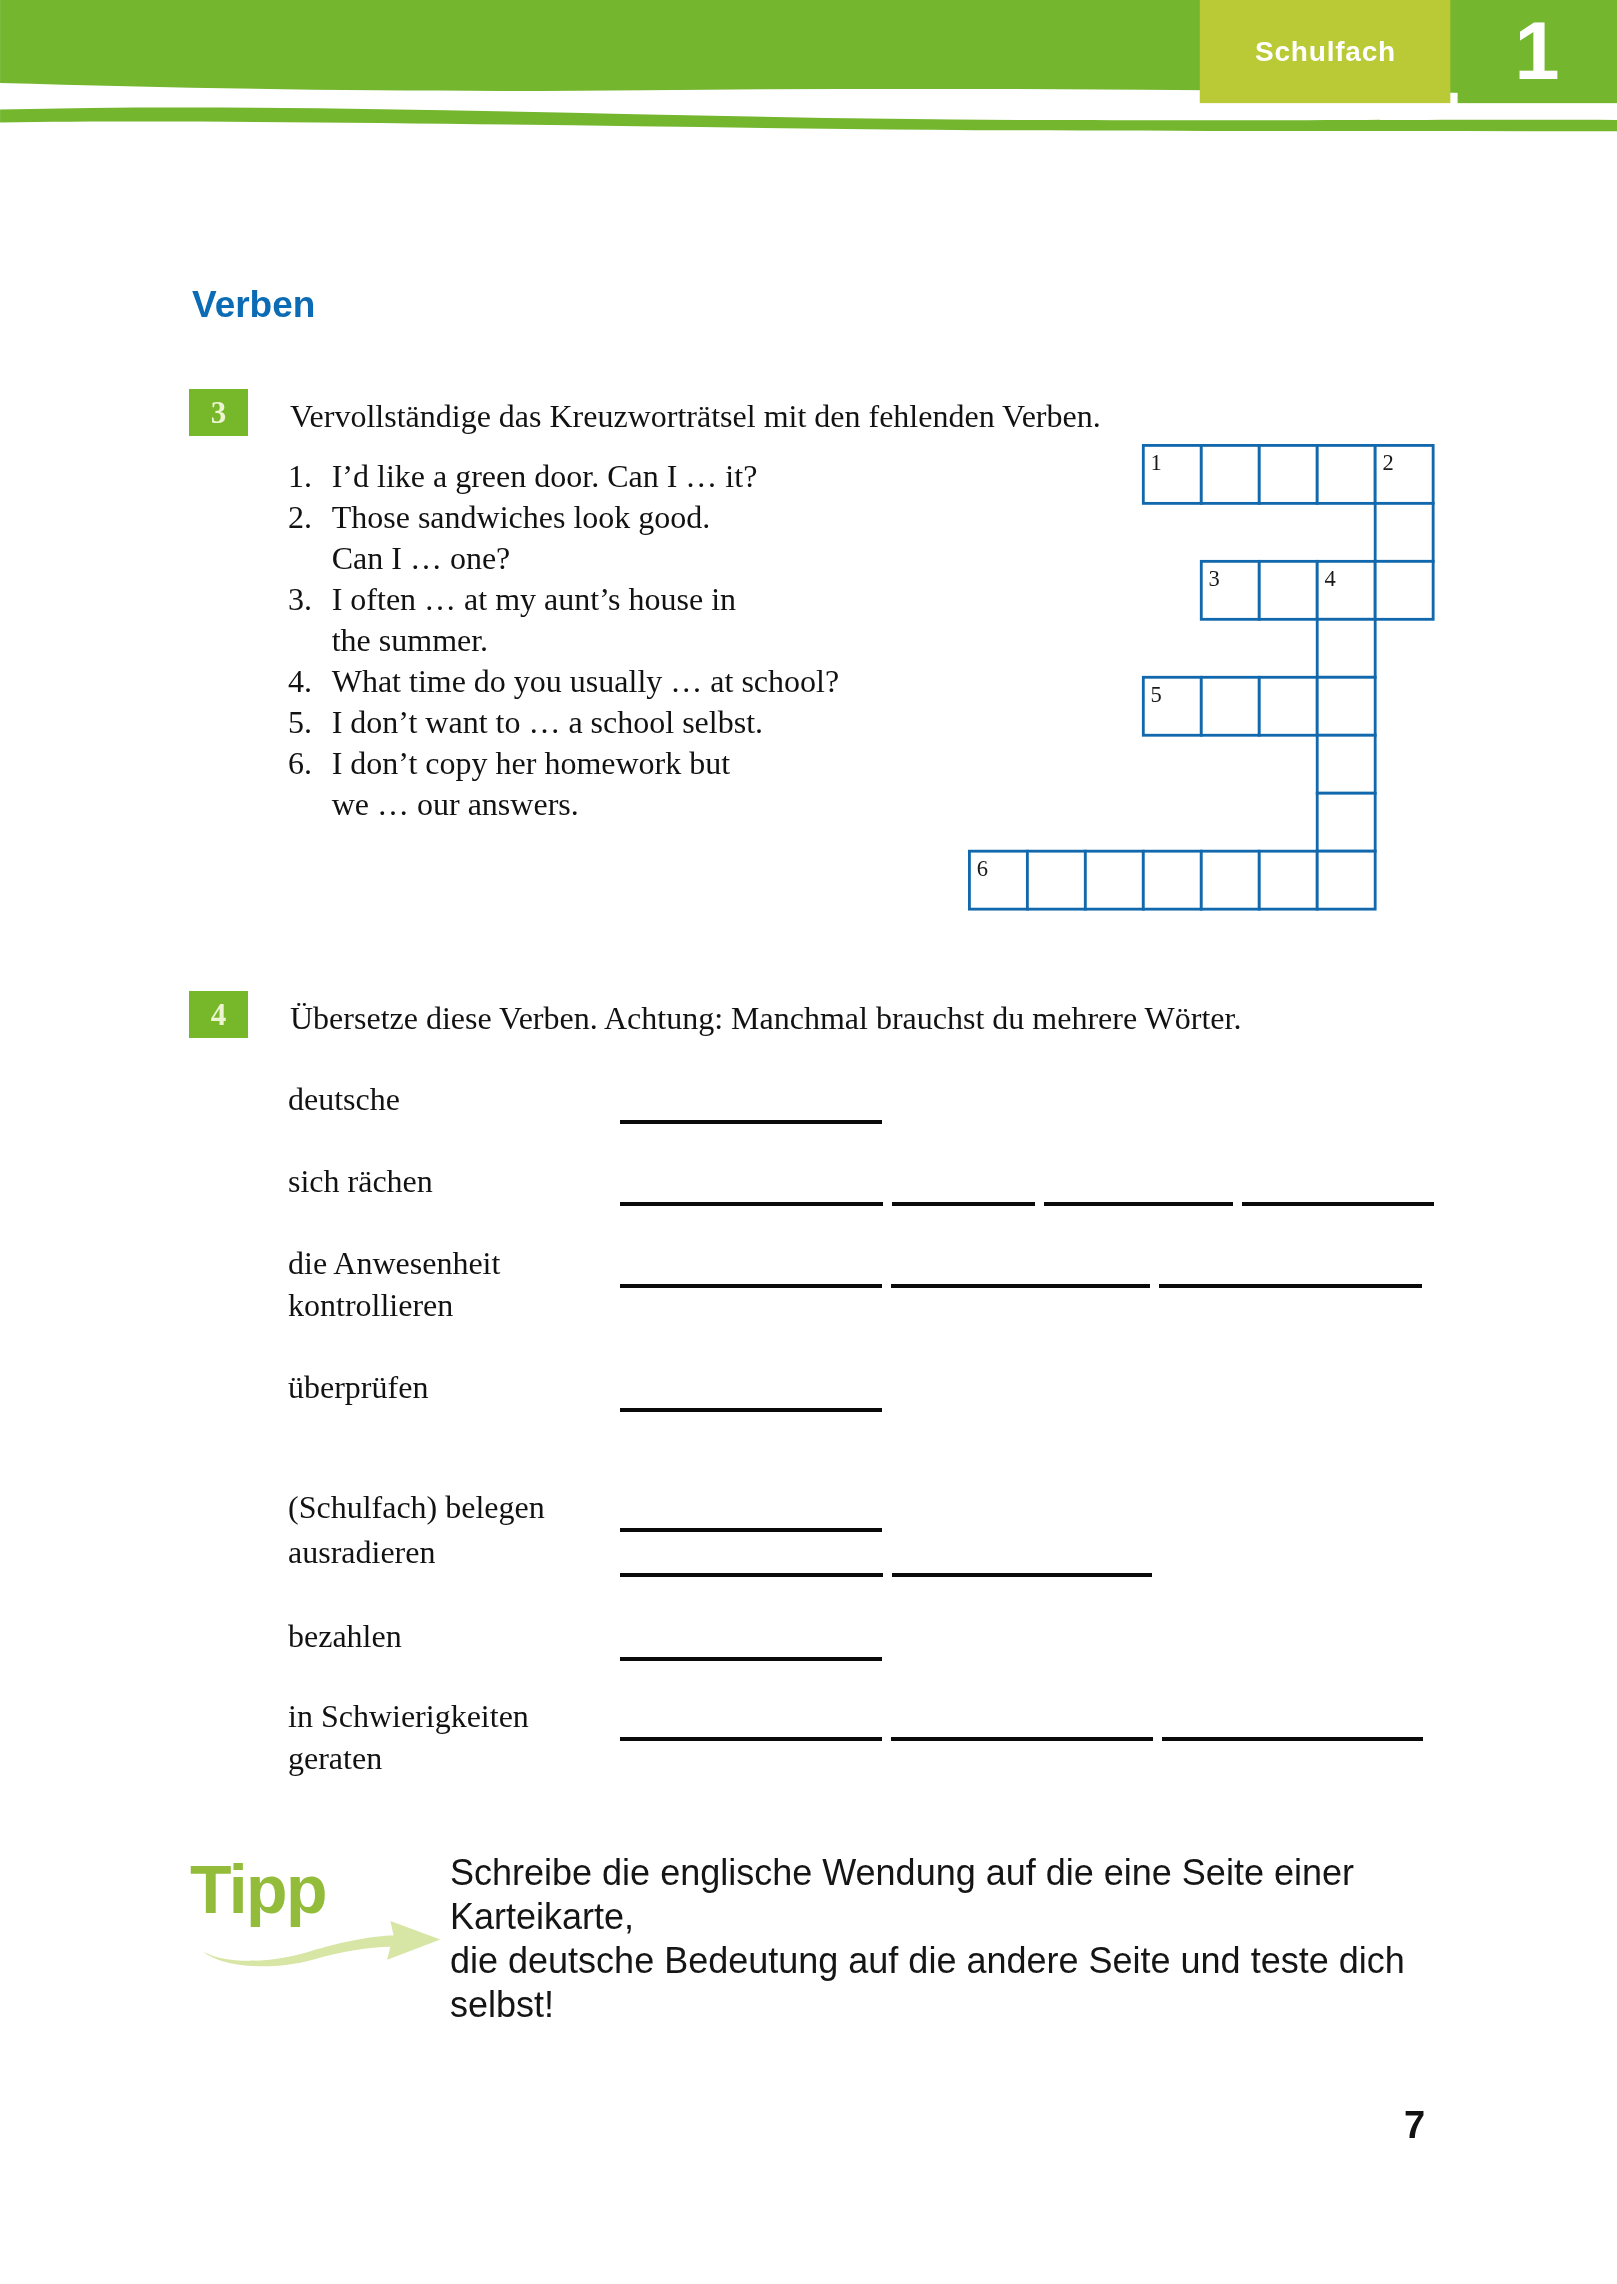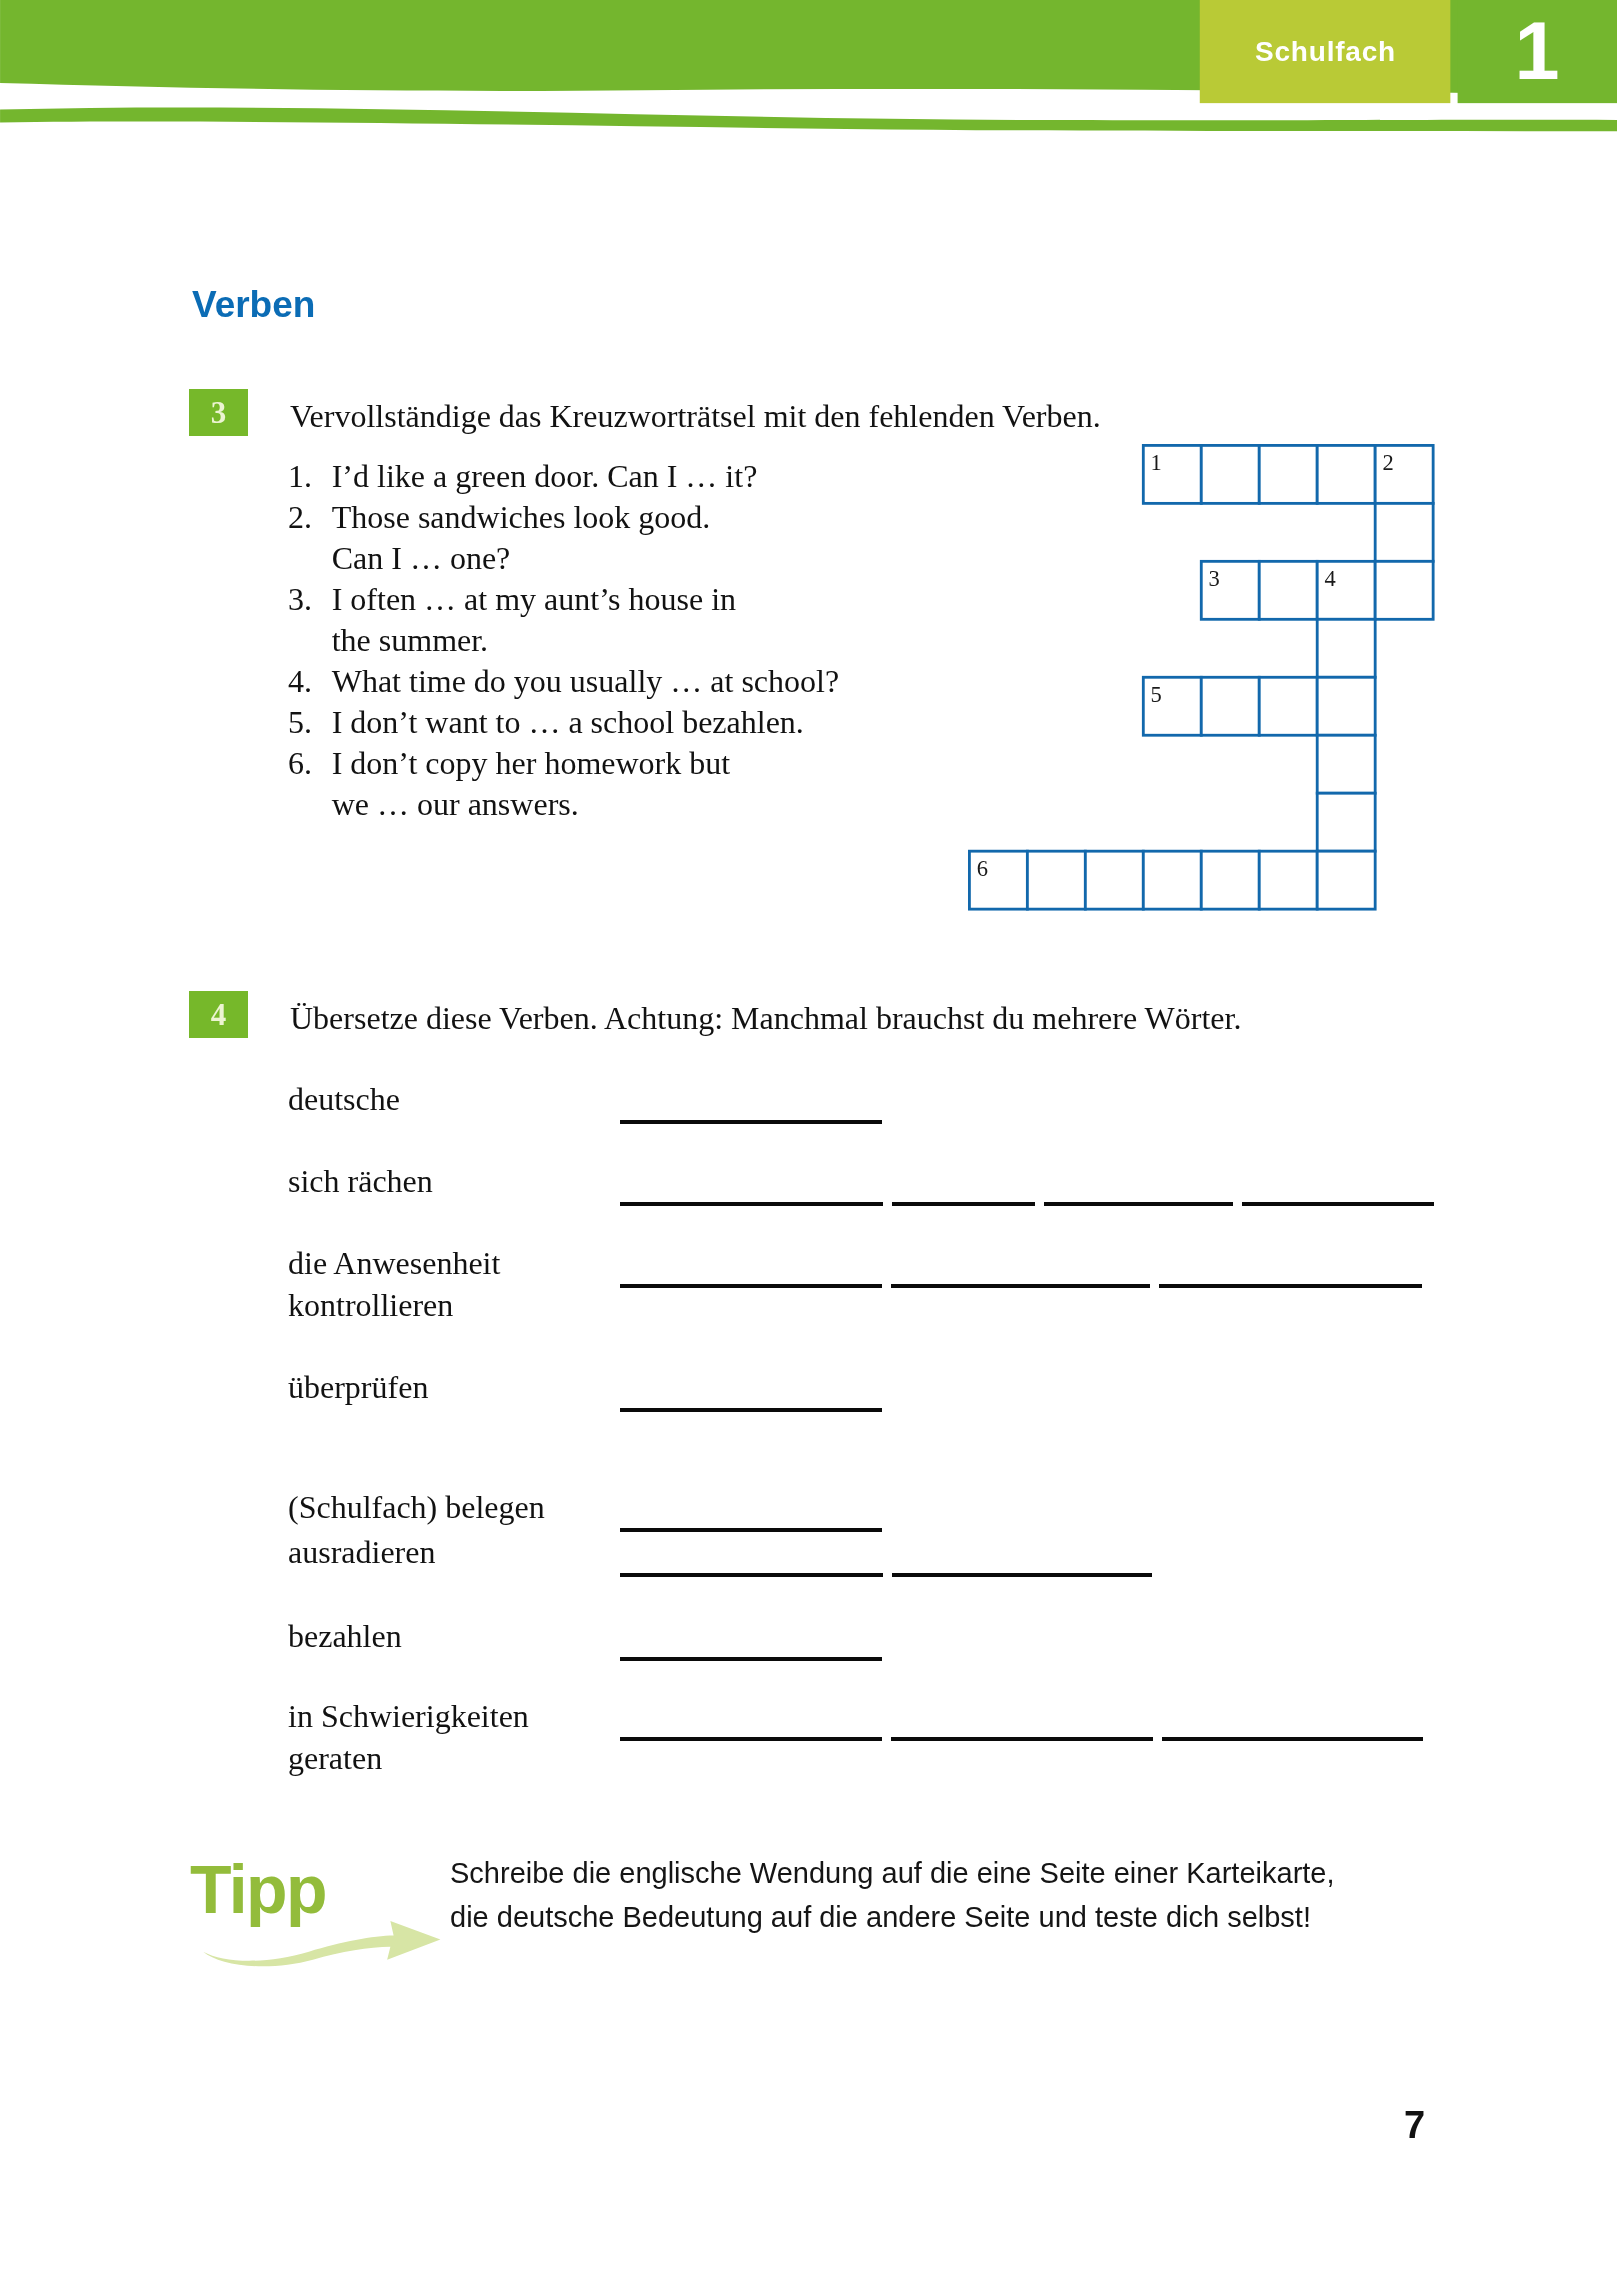--- a/index.html
+++ b/index.html
@@ -63,21 +63,21 @@
   .t-blank{display:inline-block;height:4px;background:#0a0a0a;margin-right:8.9px;vertical-align:top;}
   
   #tip-label{
     position:absolute;left:190px;top:1850px;
     font-family:"Liberation Sans",sans-serif;font-weight:700;
     font-size:68px;color:#93bc3b;letter-spacing:-1.6px;
   }
   #tip-arrow{position:absolute;left:200px;top:1895px;}
   #tip-text{
     position:absolute;left:450px;top:1851px;width:1015px;
-    font-family:"Liberation Sans",sans-serif;font-size:29px;line-height:44px;
+    font-family:"Liberation Sans",sans-serif;font-size:36px;line-height:44px;
     color:#151515;
   }
   
   #page-number{
     position:absolute;left:1370px;top:2104px;width:89px;text-align:center;
     font-family:"Liberation Sans",sans-serif;font-weight:700;font-size:38px;color:#121212;
   }
 </style>
 </head>
 <body>
@@ -110,21 +110,21 @@
       <div class="clue">
         <span class="clue-num">3.</span>
         <span class="clue-text">I often … at my aunt’s house in<br>the summer.</span>
       </div>
       <div class="clue">
         <span class="clue-num">4.</span>
         <span class="clue-text">What time do you usually … at school?</span>
       </div>
       <div class="clue">
         <span class="clue-num">5.</span>
-        <span class="clue-text">I don’t want to … a school bezahlen.</span>
+        <span class="clue-text">I don’t want to … a school selbst.</span>
       </div>
       <div class="clue">
         <span class="clue-num">6.</span>
         <span class="clue-text">I don’t copy her homework but<br>we … our answers.</span>
       </div>
     </div>
 
   <svg id="crossword-svg" width="475" height="475" viewBox="0 0 590 590">
       <rect x="219" y="3" width="72" height="72" fill="#ffffff" stroke="#1268ac" stroke-width="3.5"></rect>
       <rect x="291" y="3" width="72" height="72" fill="#ffffff" stroke="#1268ac" stroke-width="3.5"></rect>

